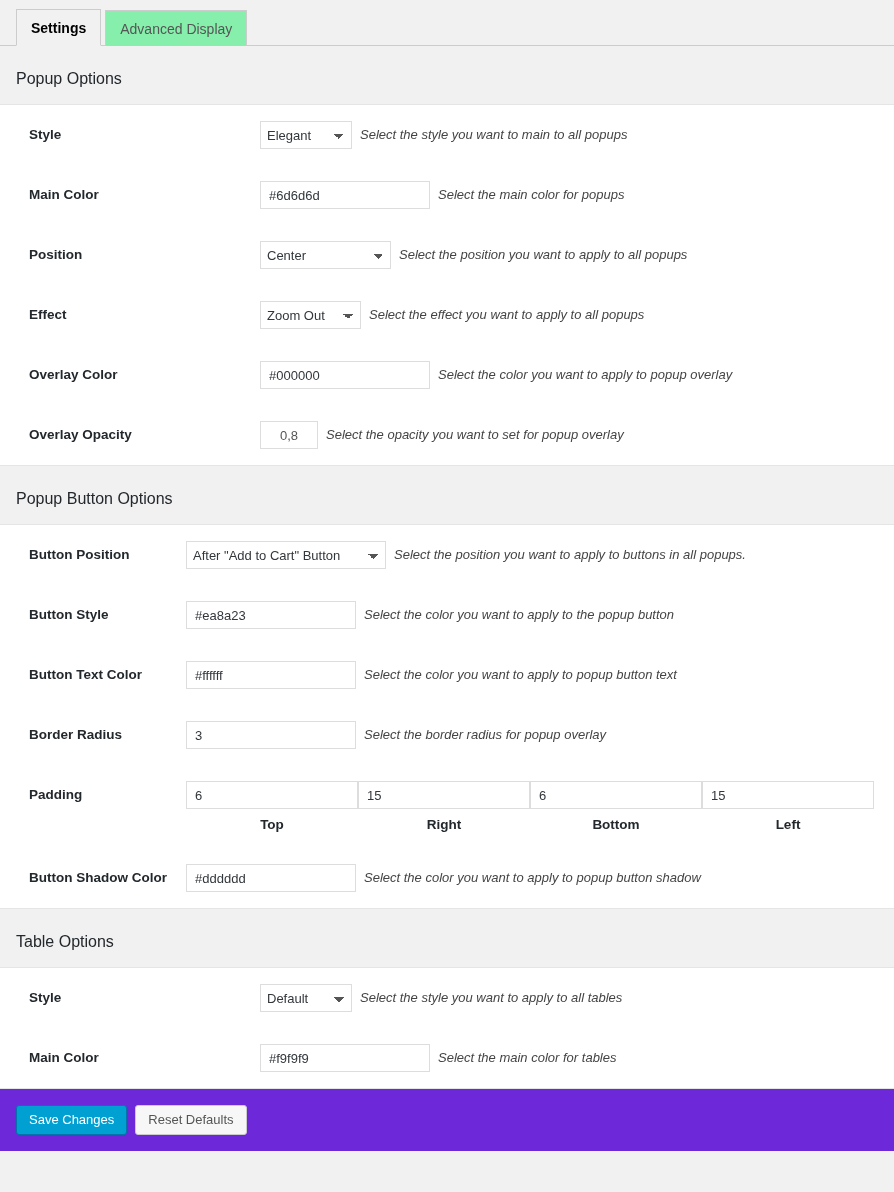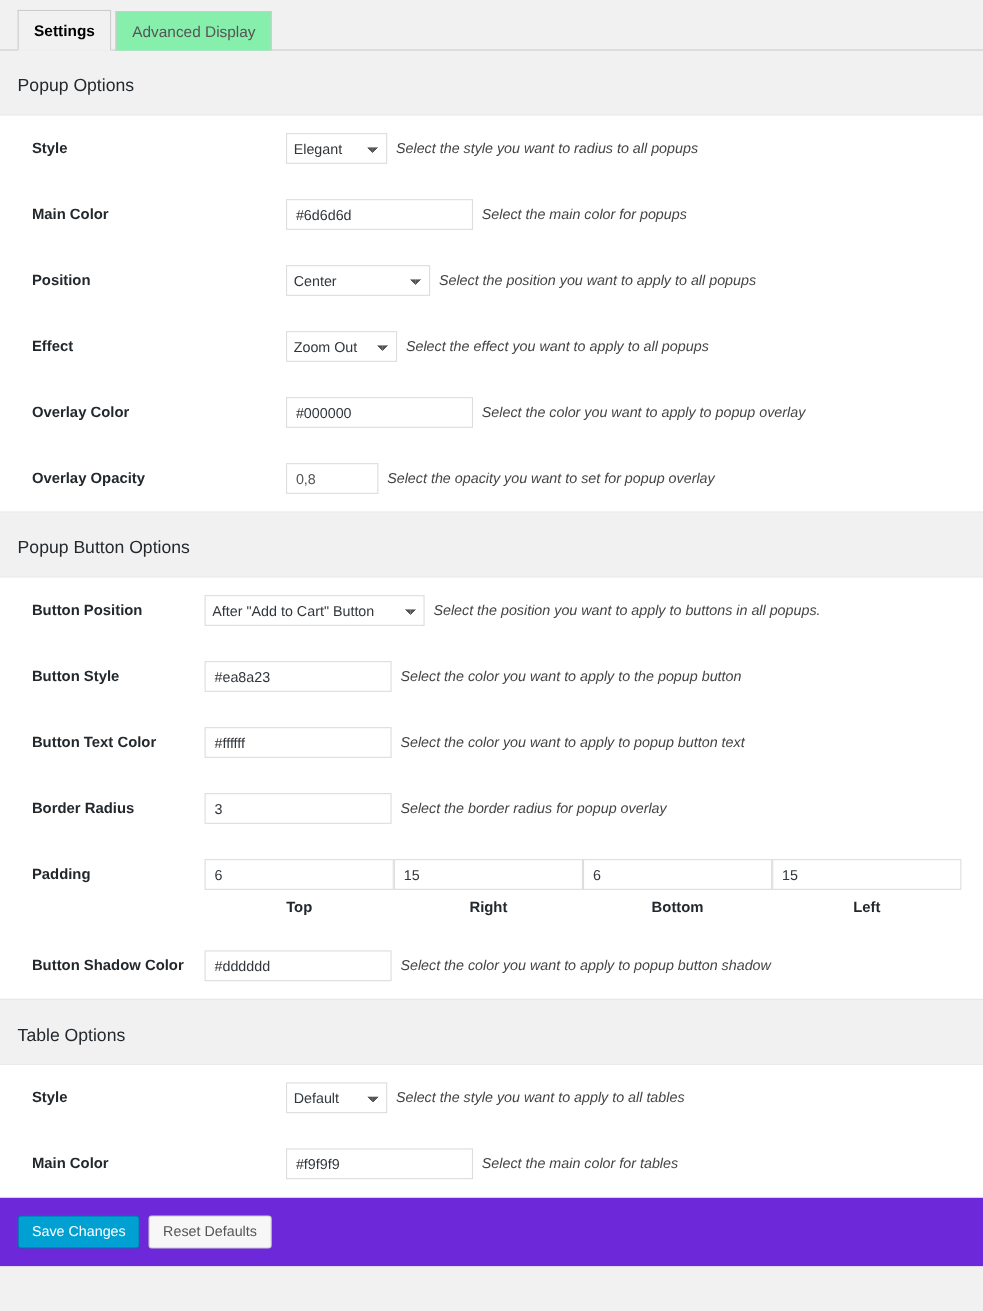--- a/index.html
+++ b/index.html
@@ -115,21 +115,21 @@
     border: 1px solid #ddd;
     padding: 3px 8px;
     color: #32373c;
     background: #fff;
     border-radius: 0;
   }
   input.colorfield {
     width: 170px;
   }
   .w-170 { width: 170px; }
-  .w-68 { width: 84px; }
+  .w-68 { width: 58px; text-align: center; }
 
   
   .c-main { background:#6d6d6d; color:#fff; border-color:#6d6d6d; }
   .c-overlay { background:#000000; color:#d8d8d8; border-color:#000000; }
   .c-button { background:#ea8a23; color:#fff; border-color:#ea8a23; }
   .c-shadow { background:#dddddd; color:#555; border-color:#dddddd; }
   .c-plain { background:#fff; color:#777; }
   .c-table { background:#f9f9f9; color:#777; border-color:#e2e2e2; }
 
   
@@ -189,21 +189,21 @@
 <h2 class="section-title">Popup Options</h2>
 
 <div class="panel">
 
   <div class="row">
     <div class="row-label">Style</div>
     <div class="row-field">
       <select class="sel" style="width:92px">
         <option>Elegant</option>
       </select>
-      <span class="desc">Select the style you want to radius to all popups</span>
+      <span class="desc">Select the style you want to main to all popups</span>
     </div>
   </div>
 
   <div class="row">
     <div class="row-label">Main Color</div>
     <div class="row-field">
       <input class="txt colorfield c-main" type="text" value="#6d6d6d" style="">
       <span class="desc">Select the main color for popups</span>
     </div>
   </div>

